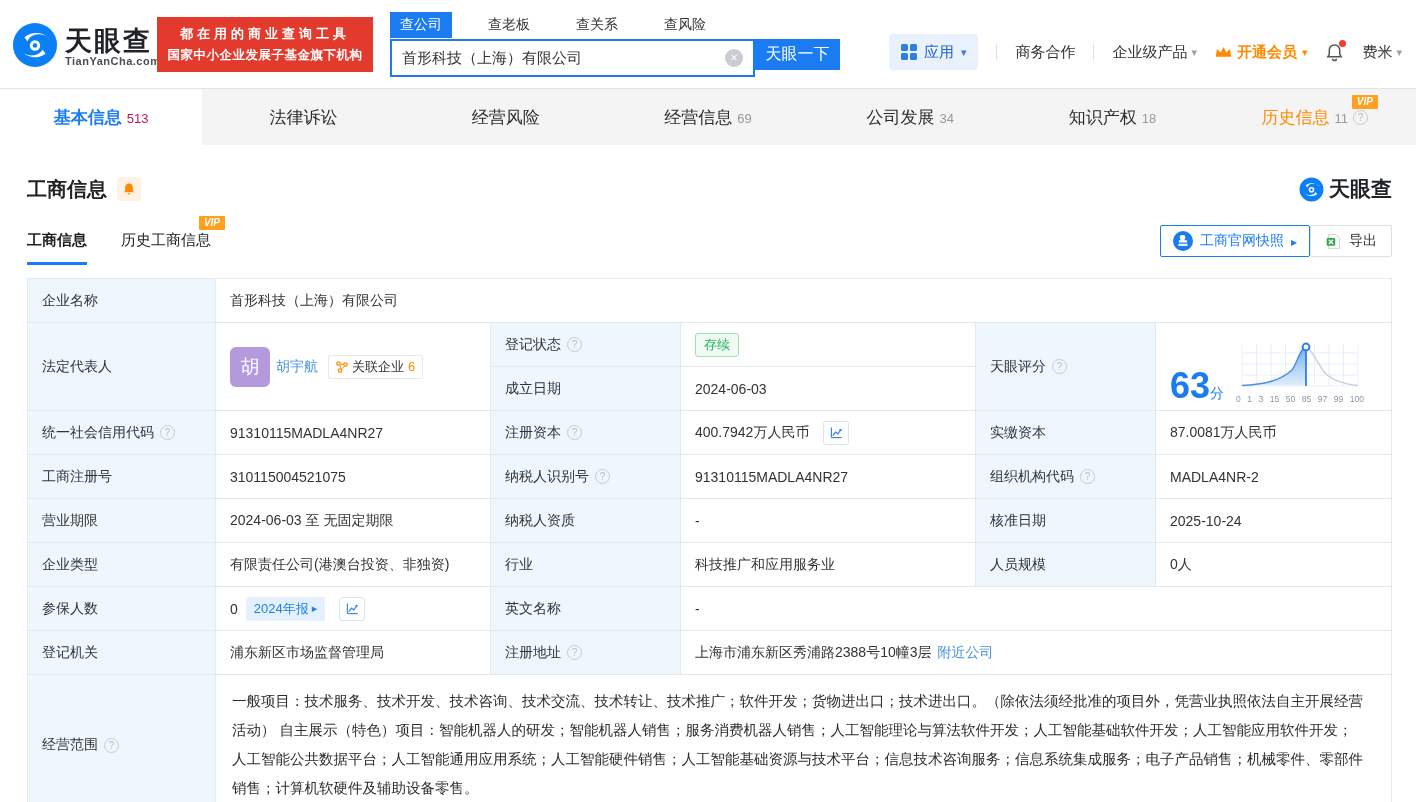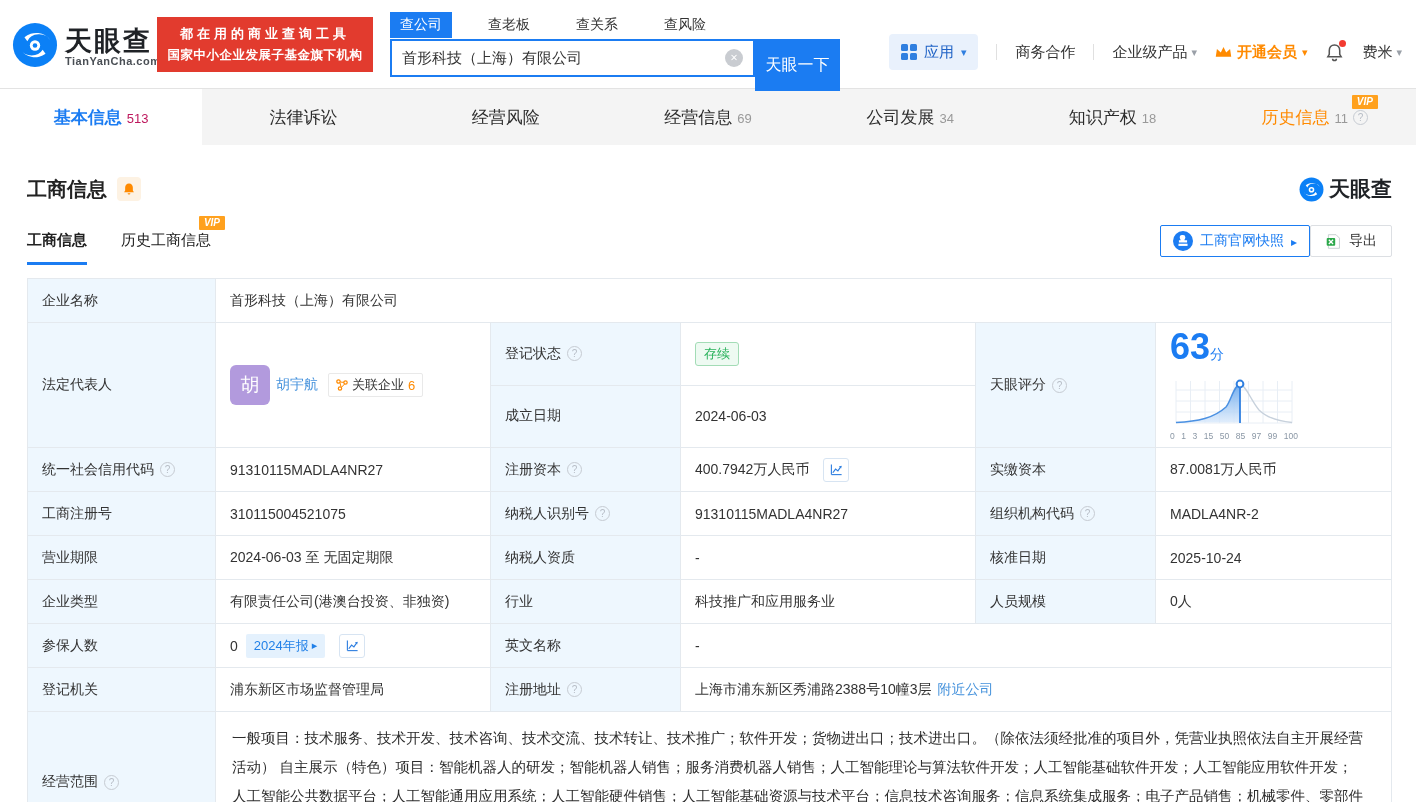--- a/index.html
+++ b/index.html
@@ -18,21 +18,21 @@
   .searchblock { position:absolute; left:390px; top:12px; width:450px; }
   .stabs { display:flex; gap:26px; align-items:center; margin-bottom:1px;}
   .stab { font-size:14px; color:#333; padding:4px 10px; cursor:pointer;}
   .stab.active { background:#1b7cf2; color:#fff; }
   .sinput { display:flex; }
   .sbox { width:365px; height:38px; border:2px solid #1b7cf2; background:#fff; display:flex; align-items:center; padding:0 10px; }
   .sval { flex:1; font-size:15px; color:#333; }
   .sclear { width:18px; height:18px; border-radius:50%; background:#c9ccd1; color:#fff; font-size:12px;
     display:flex; align-items:center; justify-content:center; }
   .sclear::before{content:"✕"; transform:scale(.8);}
-  .sbtn { width:85px; height:52px; background:#1b7cf2; color:#fff; font-size:16px; border:none;
+  .sbtn { width:85px; height:31px; background:#1b7cf2; color:#fff; font-size:16px; border:none;
     display:flex; align-items:center; justify-content:center; }
   .nav { position:absolute; right:14px; top:34px; display:flex; align-items:center; gap:18px; font-size:15px;justify-content:center; }
   .apps-chip { background:#e9f1fc; border-radius:4px; height:36px; padding:0 12px; display:flex; align-items:center; gap:7px; color:#2063c6; }
   .grid-ico { display:grid; grid-template-columns:7px 7px; grid-template-rows:7px 7px; gap:2px;}
   .grid-ico i { background:#2f7fe0; border-radius:1.5px; }
   .caret { font-size:11px; color:#9aa0a8; }
   .apps-chip .caret{color:#2f7fe0;}
   .navdiv { width:1px; height:16px; background:#e0e0e0; }
   .nav-item { color:#333; display:flex; align-items:center; gap:4px;}
   .vip-link { color:#ff8a00; font-weight:bold; display:flex; align-items:center; gap:5px;}
@@ -89,21 +89,21 @@
   .rel-badge { border:1px solid #e9e9e9; border-radius:2px; height:24px; display:inline-flex; align-items:center;
     gap:4px; padding:0 7px; font-size:13px; color:#333; margin-left:4px;}
   .rel-badge .num { color:#ff8a00; }
   .badge-green { background:#eefaf2; border:1px solid #a3dcb6; color:#2bb25c; border-radius:3px;
     padding:2px 8px; font-size:13px; }
   .report-badge { background:#e4f1fd; color:#2180e8; border-radius:2px; font-size:13px; padding:3px 8px;
     display:inline-flex; align-items:center; gap:3px; margin-left:2px;}
   .report-badge::after{content:"▸"; font-size:11px;}
   .chart-btn { width:26px; height:24px; border:1px solid #d7e4f2; border-radius:3px; background:#fff;
     display:inline-flex; align-items:center; justify-content:center; margin-left:8px;}
-  .score-cell { flex-direction:column; align-items:flex-start; gap:12px; padding-right:4px;}
+  .score-cell { flex-direction:row; align-items:flex-end; gap:12px; padding-right:4px;}
   .score-num { font-size:36px; font-weight:bold; color:#1b7cf2; line-height:1;}
   .score-unit { font-size:14px; color:#1b7cf2; }
   .curve-wrap { width:130px; }
   .axis { display:flex; justify-content:space-between; width:128px; font-size:8.5px; color:#8a97a5; margin-top:1px;}
   .scope-cell { line-height:29px; padding:12px 24px 12px 16px; font-size:14.5px; color:#2d2d2d;}
 </style>
 </head>
 <body>
 
 <div class="header">

